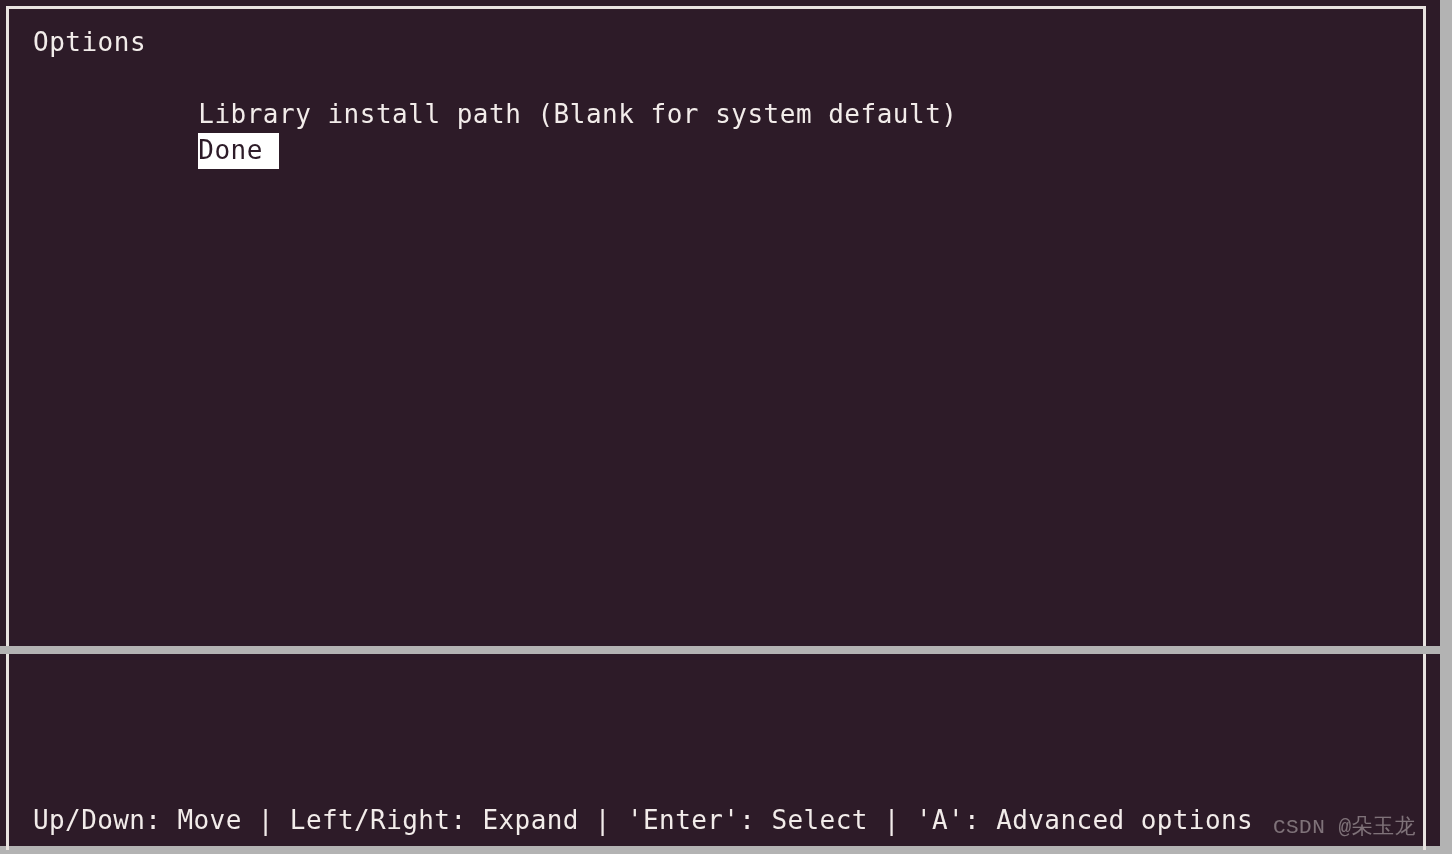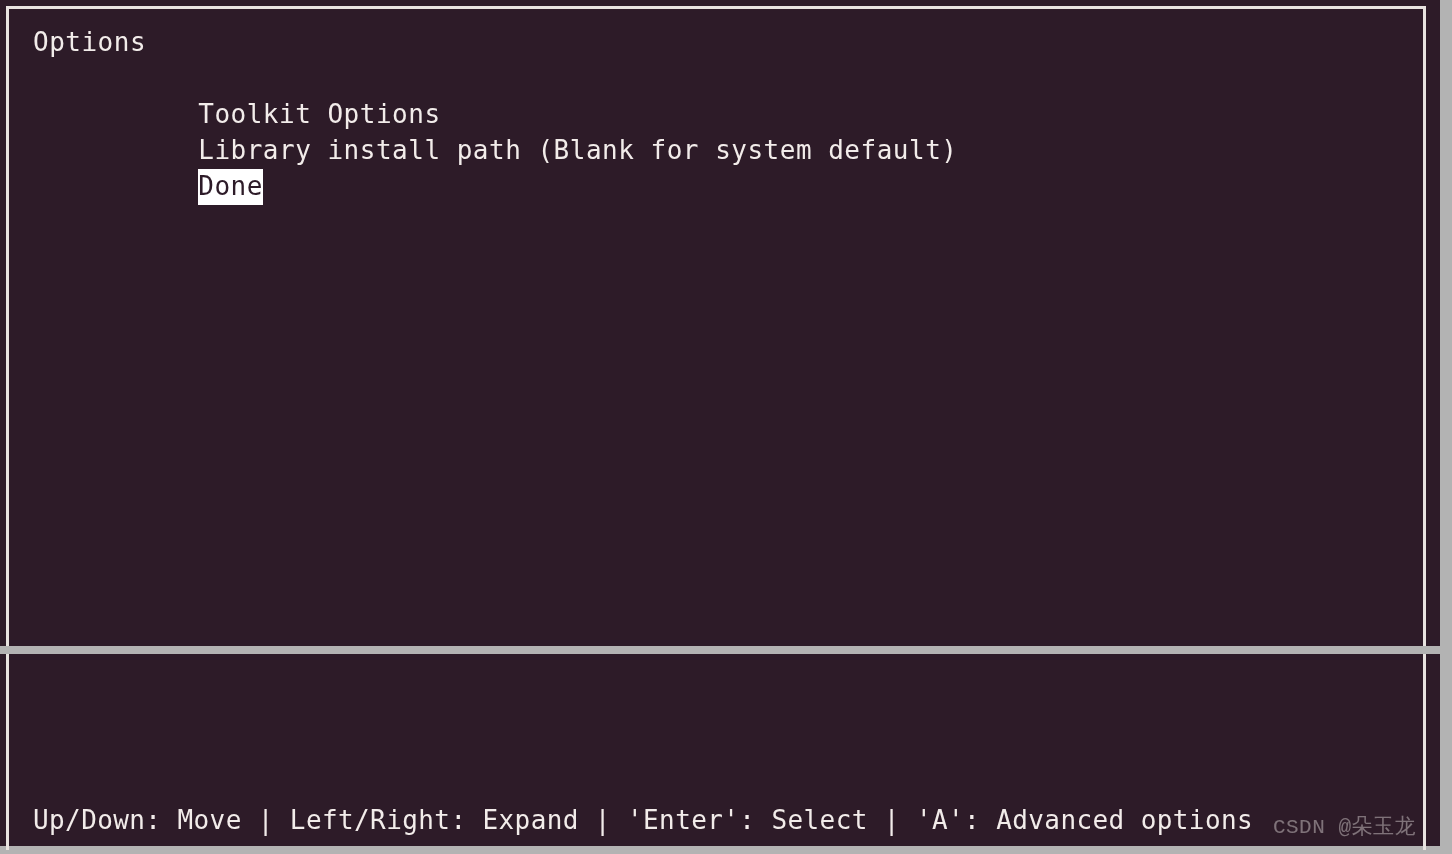--- a/index.html
+++ b/index.html
@@ -63,21 +63,21 @@
     padding-left: 0;
   }
 
   .line.child {
     padding-left: 36px;
   }
 
   .hl {
     background: #ffffff;
     color: #2d1b28;
-    padding: 2px 0 4px 0;
+    padding: 2px 16px 4px 0;
   }
 
   
   .statusbar {
     position: absolute;
     left: 33px;
     bottom: 6px;
     width: 1400px;
     height: 40px;
     line-height: 40px;
@@ -128,23 +128,20 @@
 
   <div class="terminal">
 
     <div class="tui-frame"></div>
 
     <div class="menu">
 
       <div class="line root">Options</div>
 
 
-      <div class="line child">
-        <span>Toolkit Options</span>
-      </div>
 
       <div class="line child">
         <span>Library install path (Blank for system default)</span>
       </div>
 
       <div class="line child">
         <span class="hl">Done</span>
       </div>
 
     </div>

